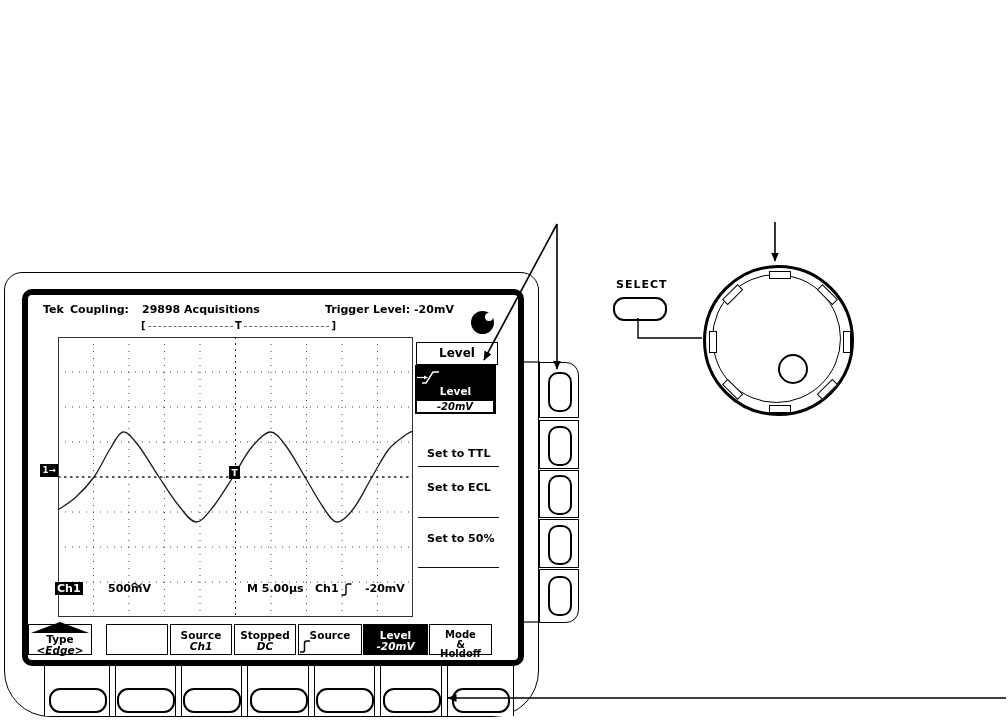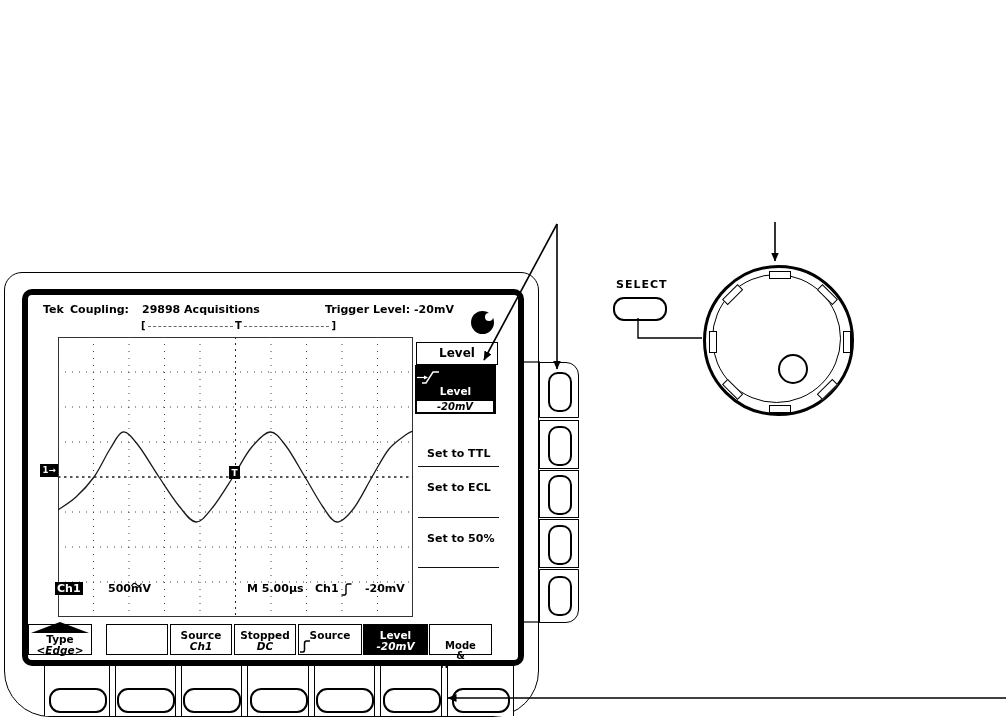--- a/index.html
+++ b/index.html
@@ -172,21 +172,21 @@
       <svg width="12" height="13" viewBox="0 0 11 13">
           <path d="M0.5,12 H3.5 C5,12 5,11 5,9.5 V3.5 C5,2 5.5,1 7,1 H10.5" fill="none" stroke="#000" stroke-width="1.5"></path>
         </svg>
     </div>
   </div>
   <div class="abs bm-cell bm-sel" style="left:335px;width:63px">
     <div class="l1">Level</div>
     <div class="l2">-20mV</div>
   </div>
   <div class="abs bm-cell bm-mode" style="left:401px;width:61px">
-    <div style="margin-top:16px">Mode</div>
+    <div style="margin-top:5px">Mode</div>
     <div>&amp;</div>
     <div>Holdoff</div>
   </div>
 </div>
 
 <div class="abs strip-cell" style="left:44px;width:64px"></div>
 <div class="abs strip-cell" style="left:115px;width:59px"></div>
 <div class="abs strip-cell" style="left:181px;width:59px"></div>
 <div class="abs strip-cell" style="left:247px;width:60px"></div>
 <div class="abs strip-cell" style="left:314px;width:59px"></div>

